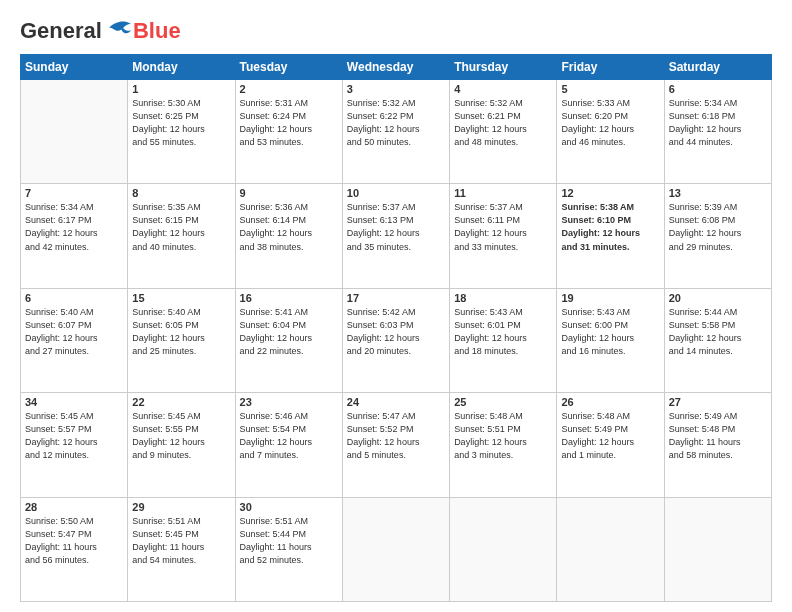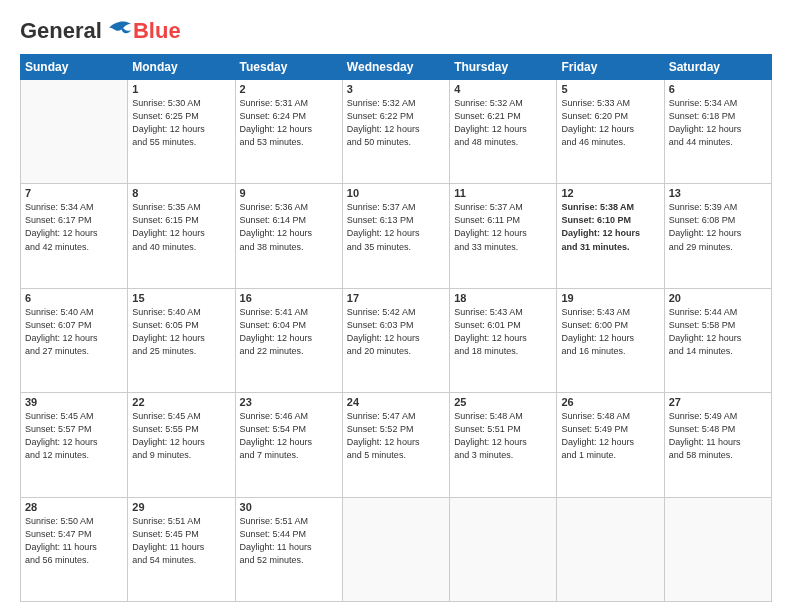--- a/index.html
+++ b/index.html
@@ -270,21 +270,21 @@
           <td>
             <span class="day-num">20</span>
             <div class="day-info" style="white-space: pre-line;">Sunrise: 5:44 AM
 Sunset: 5:58 PM
 Daylight: 12 hours
 and 14 minutes.</div>
           </td>
         </tr>
         <tr>
           <td>
-            <span class="day-num">39</span>
+            <span class="day-num">34</span>
             <div class="day-info" style="white-space: pre-line;">Sunrise: 5:45 AM
 Sunset: 5:57 PM
 Daylight: 12 hours
 and 12 minutes.</div>
           </td>
           <td>
             <span class="day-num">22</span>
             <div class="day-info" style="white-space: pre-line;">Sunrise: 5:45 AM
 Sunset: 5:55 PM
 Daylight: 12 hours

